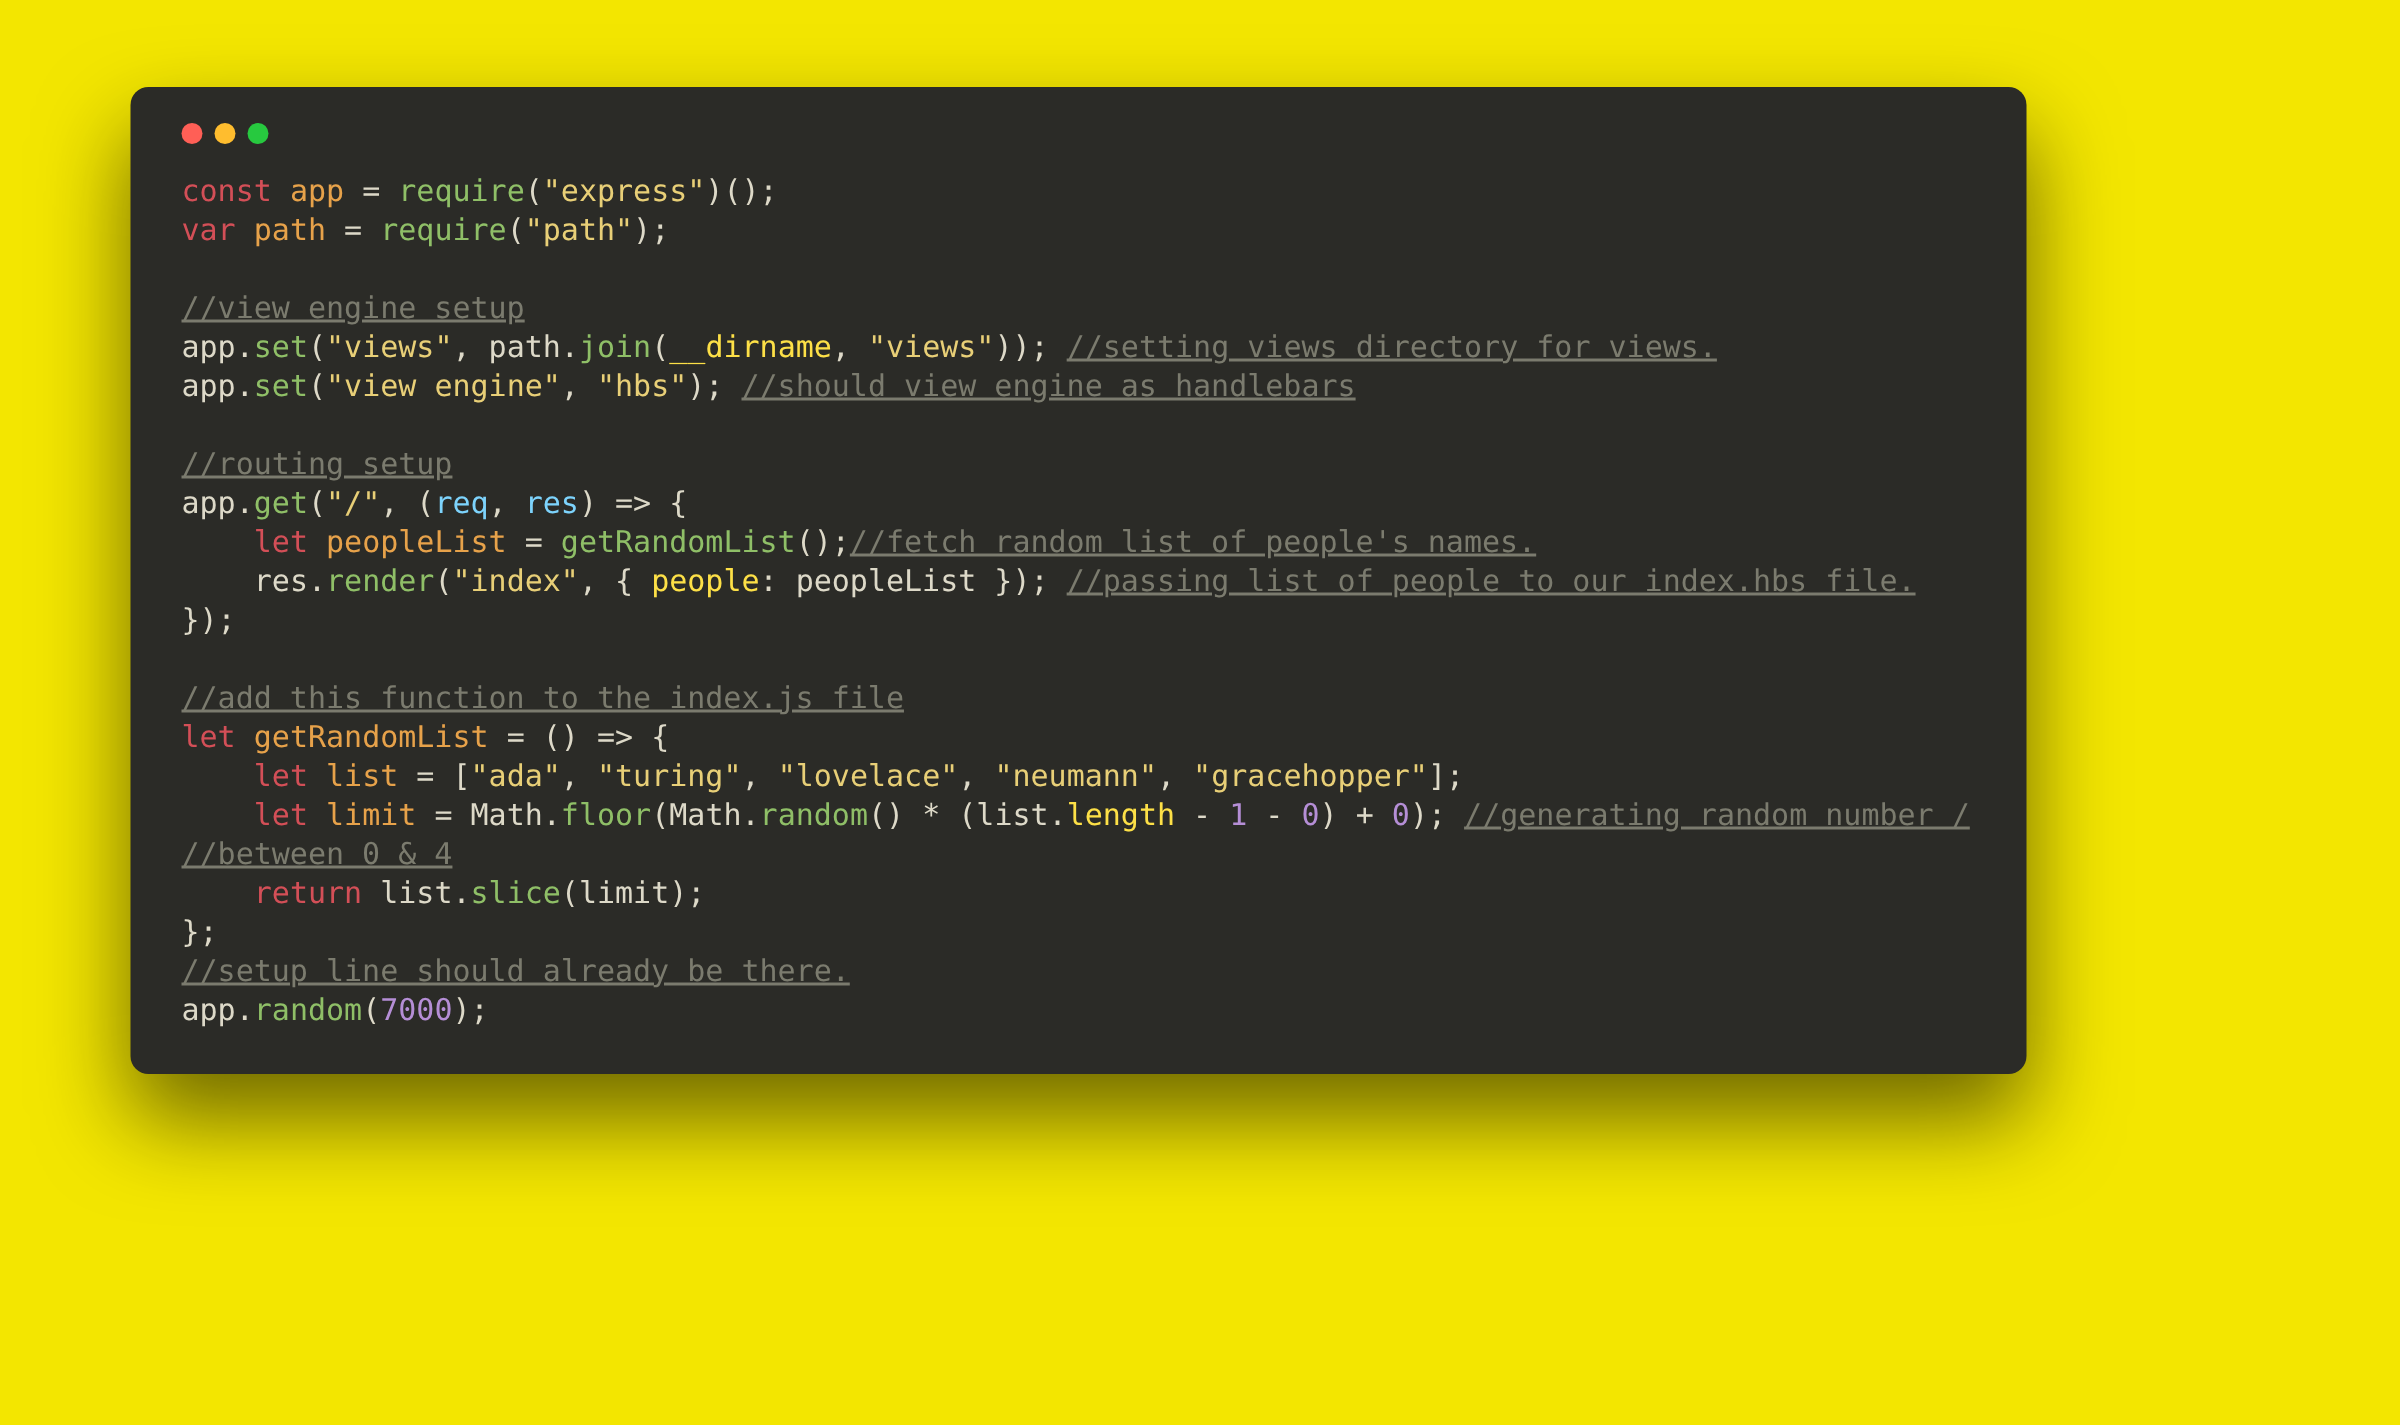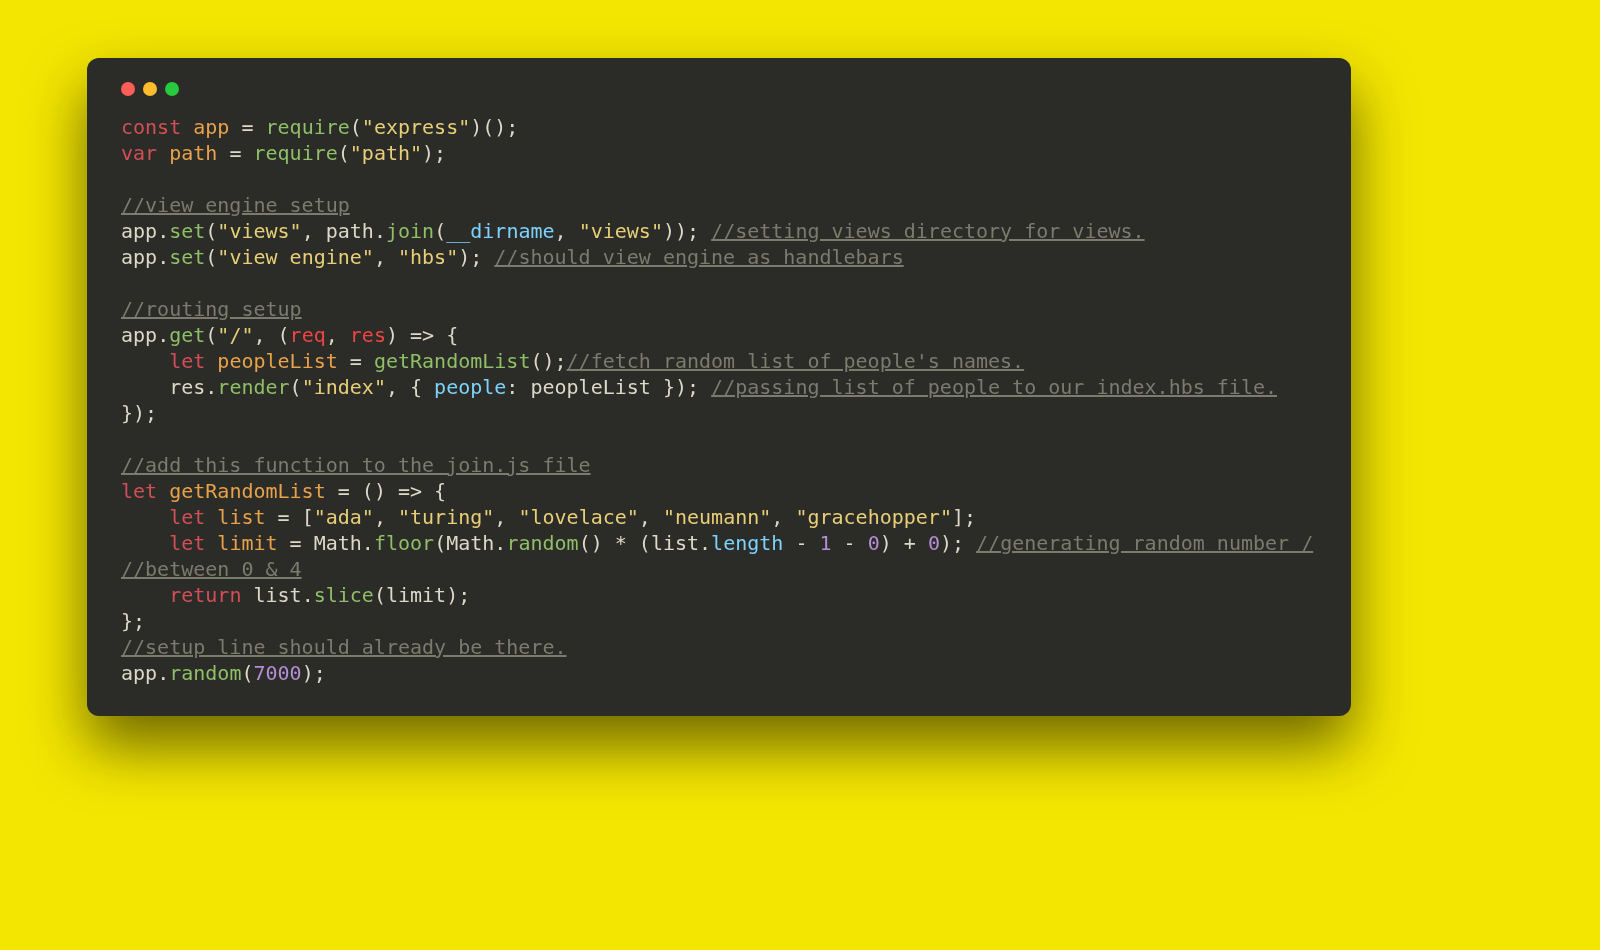--- a/index.html
+++ b/index.html
@@ -49,22 +49,22 @@
     color: #ddd9c8;
     font-family: ui-monospace, "SF Mono", "Menlo", "Consolas", monospace;
   }
   
   .tk-kw     { color: #d34f57; }     
   .tk-def    { color: #e7a24a; }     
   .tk-id     { color: #ddd9c8; }     
   .tk-fn     { color: #8fbf67; }     
   .tk-str    { color: #e8cf77; }     
   .tk-num    { color: #b58ed6; }     
-  .tk-prop   { color: #7dd3fc; }     
-  .tk-param  { color: #ef4444; }     
+  .tk-prop   { color: #fde047; }     
+  .tk-param  { color: #7dd3fc; }     
   .tk-cmt    { color: #7b7b6e; font-style: normal; text-decoration: underline; }  
   .tk-pun    { color: #ddd9c8; }     
   .tk-op     { color: #ddd9c8; }
 </style>
 </head>
 <body>
 
 <div class="stage">
   <div class="code-window">
     <div class="traffic-lights">
@@ -79,21 +79,21 @@
 <span><span class="tk-cmt">//view engine setup</span></span>
 <span><span class="tk-id">app</span><span class="tk-pun">.</span><span class="tk-fn">set</span><span class="tk-pun">(</span><span class="tk-str">"views"</span><span class="tk-pun">, </span><span class="tk-id">path</span><span class="tk-pun">.</span><span class="tk-fn">join</span><span class="tk-pun">(</span><span class="tk-prop">__dirname</span><span class="tk-pun">, </span><span class="tk-str">"views"</span><span class="tk-pun">)); </span><span class="tk-cmt">//setting views directory for views.</span></span>
 <span><span class="tk-id">app</span><span class="tk-pun">.</span><span class="tk-fn">set</span><span class="tk-pun">(</span><span class="tk-str">"view engine"</span><span class="tk-pun">, </span><span class="tk-str">"hbs"</span><span class="tk-pun">); </span><span class="tk-cmt">//should view engine as handlebars</span></span>
 <span></span>
 <span><span class="tk-cmt">//routing setup</span></span>
 <span><span class="tk-id">app</span><span class="tk-pun">.</span><span class="tk-fn">get</span><span class="tk-pun">(</span><span class="tk-str">"/"</span><span class="tk-pun">, (</span><span class="tk-param">req</span><span class="tk-pun">, </span><span class="tk-param">res</span><span class="tk-pun">) =&gt; {</span></span>
 <span><span class="tk-pun">    </span><span class="tk-kw">let</span> <span class="tk-def">peopleList</span><span class="tk-pun"> = </span><span class="tk-fn">getRandomList</span><span class="tk-pun">();</span><span class="tk-cmt">//fetch random list of people's names.</span></span>
 <span><span class="tk-pun">    </span><span class="tk-id">res</span><span class="tk-pun">.</span><span class="tk-fn">render</span><span class="tk-pun">(</span><span class="tk-str">"index"</span><span class="tk-pun">, { </span><span class="tk-prop">people</span><span class="tk-pun">: </span><span class="tk-id">peopleList</span><span class="tk-pun"> }); </span><span class="tk-cmt">//passing list of people to our index.hbs file.</span></span>
 <span><span class="tk-pun">});</span></span>
 <span></span>
-<span><span class="tk-cmt">//add this function to the join.js file</span></span>
+<span><span class="tk-cmt">//add this function to the index.js file</span></span>
 <span><span class="tk-kw">let</span> <span class="tk-def">getRandomList</span><span class="tk-pun"> = () =&gt; {</span></span>
 <span><span class="tk-pun">    </span><span class="tk-kw">let</span> <span class="tk-def">list</span><span class="tk-pun"> = [</span><span class="tk-str">"ada"</span><span class="tk-pun">, </span><span class="tk-str">"turing"</span><span class="tk-pun">, </span><span class="tk-str">"lovelace"</span><span class="tk-pun">, </span><span class="tk-str">"neumann"</span><span class="tk-pun">, </span><span class="tk-str">"gracehopper"</span><span class="tk-pun">];</span></span>
 <span><span class="tk-pun">    </span><span class="tk-kw">let</span> <span class="tk-def">limit</span><span class="tk-pun"> = </span><span class="tk-id">Math</span><span class="tk-pun">.</span><span class="tk-fn">floor</span><span class="tk-pun">(</span><span class="tk-id">Math</span><span class="tk-pun">.</span><span class="tk-fn">random</span><span class="tk-pun">() * (</span><span class="tk-id">list</span><span class="tk-pun">.</span><span class="tk-prop">length</span><span class="tk-op"> - </span><span class="tk-num">1</span><span class="tk-op"> - </span><span class="tk-num">0</span><span class="tk-pun">) + </span><span class="tk-num">0</span><span class="tk-pun">); </span><span class="tk-cmt">//generating random number /</span></span>
 <span><span class="tk-cmt">//between 0 &amp; 4</span></span>
 <span><span class="tk-pun">    </span><span class="tk-kw">return</span><span class="tk-pun"> </span><span class="tk-id">list</span><span class="tk-pun">.</span><span class="tk-fn">slice</span><span class="tk-pun">(</span><span class="tk-id">limit</span><span class="tk-pun">);</span></span>
 <span><span class="tk-pun">};</span></span>
 <span><span class="tk-cmt">//setup line should already be there.</span></span>
 <span><span class="tk-id">app</span><span class="tk-pun">.</span><span class="tk-fn">random</span><span class="tk-pun">(</span><span class="tk-num">7000</span><span class="tk-pun">);</span></span></pre>
 
   </div>

